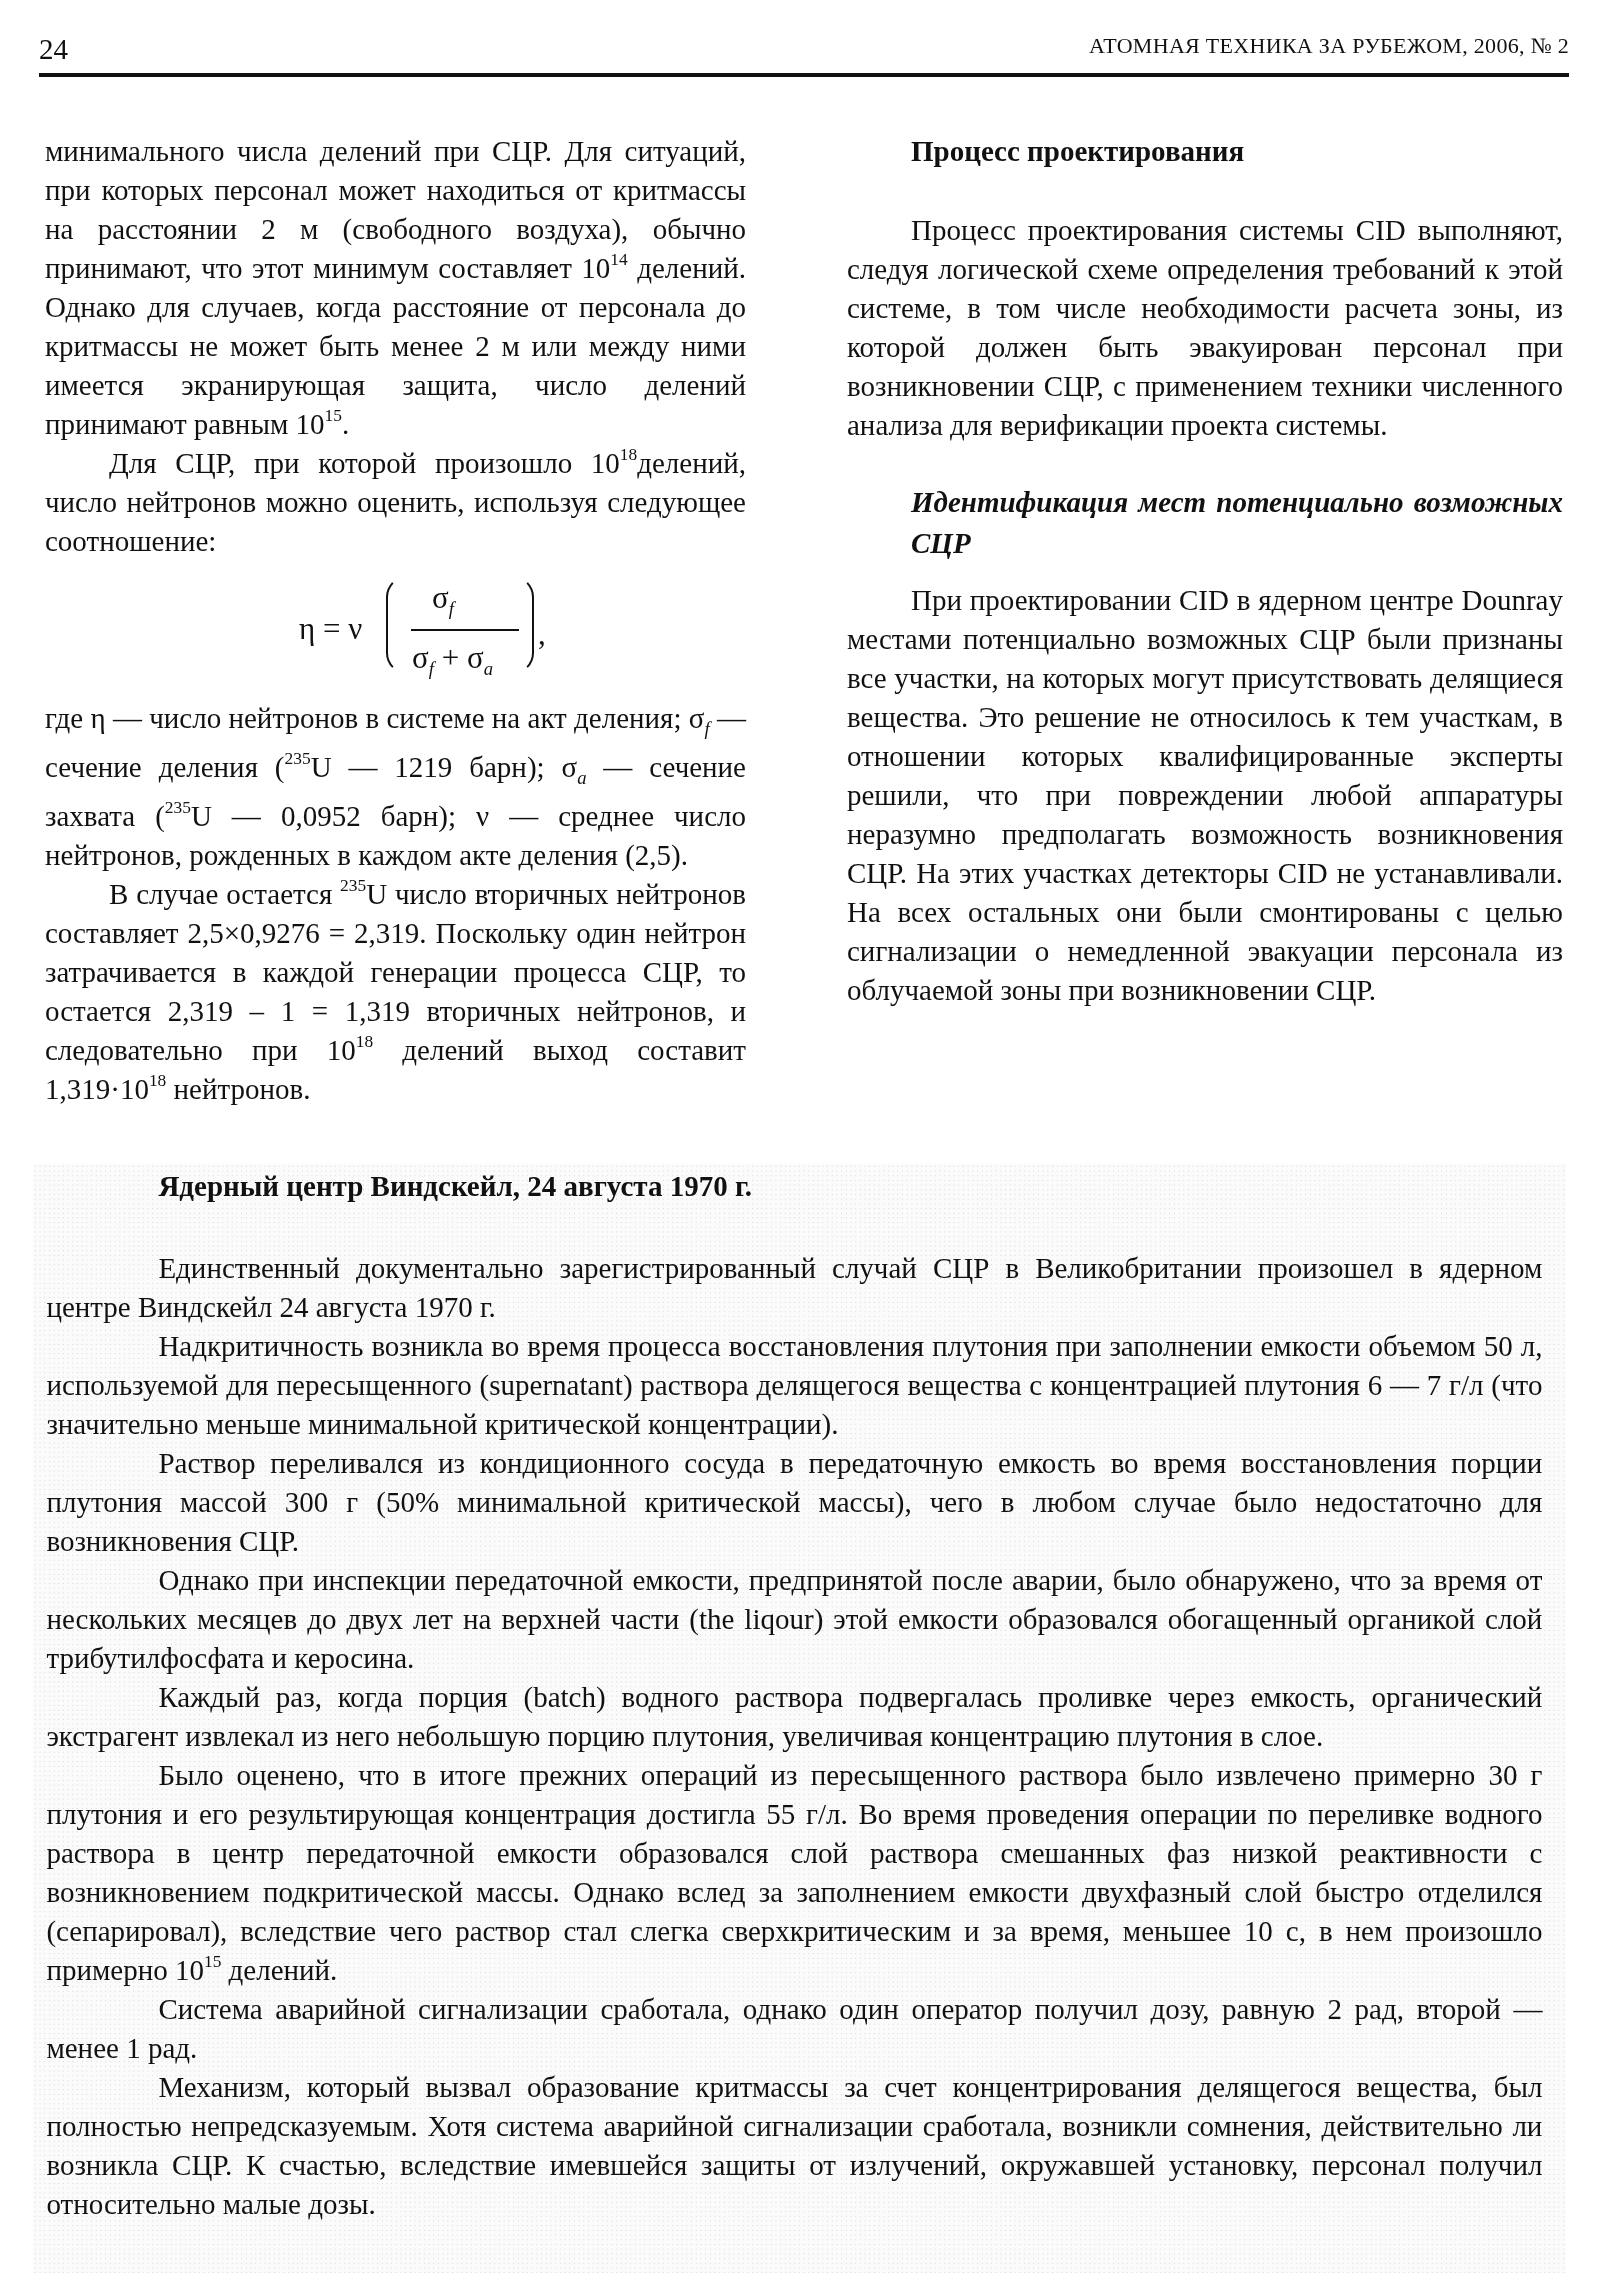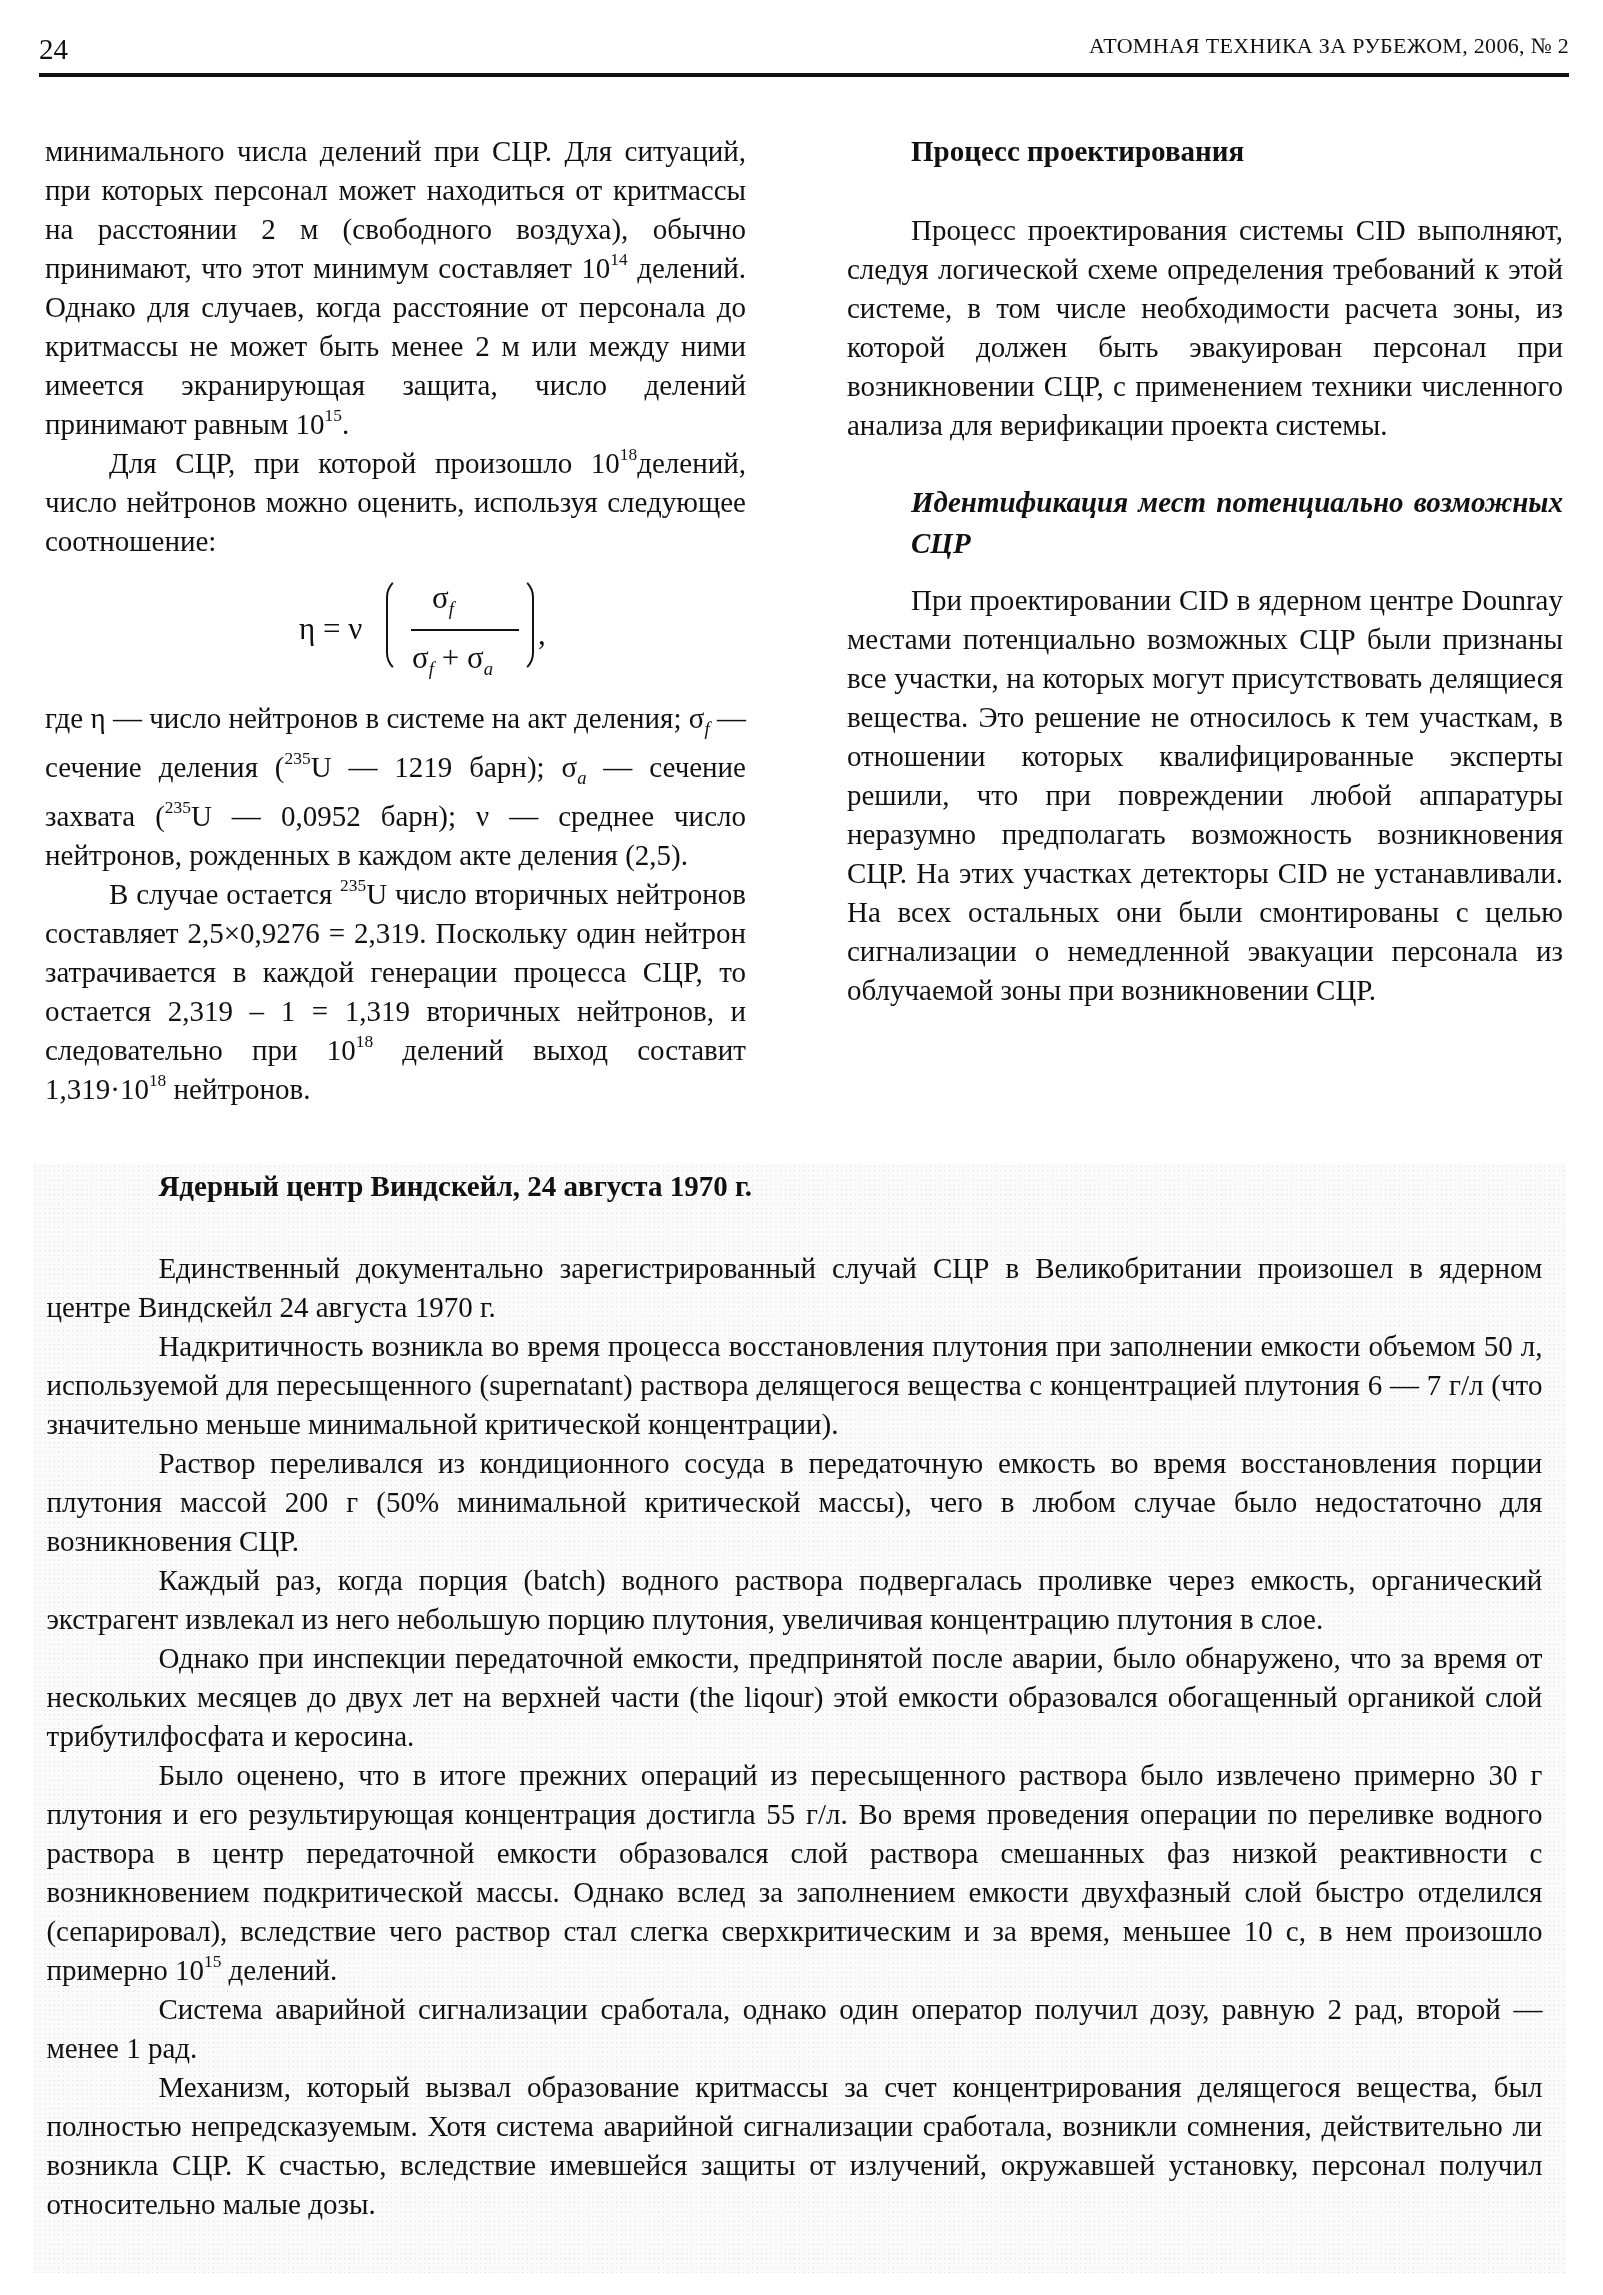--- a/index.html
+++ b/index.html
@@ -85,21 +85,21 @@
   <p class="ind">Процесс проектирования системы CID выполняют, следуя логической схеме определения требований к этой системе, в том числе необходимости расчета зоны, из которой должен быть эвакуирован персонал при возникновении СЦР, с применением техники численного анализа для верификации проекта системы.</p>
   <p class="h-ital">Идентификация мест потенциально возможных СЦР</p>
   <p class="ind">При проектировании CID в ядерном центре Dounray местами потенциально возможных СЦР были признаны все участки, на которых могут присутствовать делящиеся вещества. Это решение не относилось к тем участкам, в отношении которых квалифицированные эксперты решили, что при повреждении любой аппаратуры неразумно предполагать возможность возникновения СЦР. На этих участках детекторы CID не устанавливали. На всех остальных они были смонтированы с целью сигнализации о немедленной эвакуации персонала из облучаемой зоны при возникновении СЦР.</p>
 </div>
 
 <div class="box">
   <div class="box-inner">
     <p class="box-title">Ядерный центр Виндскейл, 24 августа 1970 г.</p>
     <p class="ind">Единственный документально зарегистрированный случай СЦР в Великобритании произошел в ядерном центре Виндскейл 24 августа 1970 г.</p>
     <p class="ind">Надкритичность возникла во время процесса восстановления плутония при заполнении емкости объемом 50 л, используемой для пересыщенного (supernatant) раствора делящегося вещества с концентрацией плутония 6 — 7 г/л (что значительно меньше минимальной критической концентрации).</p>
-    <p class="ind">Раствор переливался из кондиционного сосуда в передаточную емкость во время восстановления порции плутония массой 200 г (50% минимальной критической массы), чего в любом случае было недостаточно для возникновения СЦР.</p>
+    <p class="ind">Раствор переливался из кондиционного сосуда в передаточную емкость во время восстановления порции плутония массой 300 г (50% минимальной критической массы), чего в любом случае было недостаточно для возникновения СЦР.</p>
+    <p class="ind">Однако при инспекции передаточной емкости, предпринятой после аварии, было обнаружено, что за время от нескольких месяцев до двух лет на верхней части (the liqour) этой емкости образовался обогащенный органикой слой трибутилфосфата и керосина.</p>
     <p class="ind">Каждый раз, когда порция (batch) водного раствора подвергалась проливке через емкость, органический экстрагент извлекал из него небольшую порцию плутония, увеличивая концентрацию плутония в слое.</p>
-    <p class="ind">Однако при инспекции передаточной емкости, предпринятой после аварии, было обнаружено, что за время от нескольких месяцев до двух лет на верхней части (the liqour) этой емкости образовался обогащенный органикой слой трибутилфосфата и керосина.</p>
     <p class="ind"><span>Было оценено, что в итоге прежних операций из пересыщенного раствора было извлечено примерно 30 г плутония и его результирующая концентрация достигла 55 г/л. Во время проведения операции по переливке водного раствора в центр передаточной емкости образовался слой раствора смешанных фаз низкой реактивности с возникновением подкритической массы. Однако вслед за заполнением емкости двухфазный слой быстро отделился (сепарировал), вследствие чего раствор стал слегка сверхкритическим и за время, меньшее 10 с, в нем произошло примерно 10</span><sup>15</sup><span> делений.</span></p>
     <p class="ind">Система аварийной сигнализации сработала, однако один оператор получил дозу, равную 2 рад, второй — менее 1 рад.</p>
     <p class="ind">Механизм, который вызвал образование критмассы за счет концентрирования делящегося вещества, был полностью непредсказуемым. Хотя система аварийной сигнализации сработала, возникли сомнения, действительно ли возникла СЦР. К счастью, вследствие имевшейся защиты от излучений, окружавшей установку, персонал получил относительно малые дозы.</p>
   </div>
 </div>
 
 
 </body></html>

